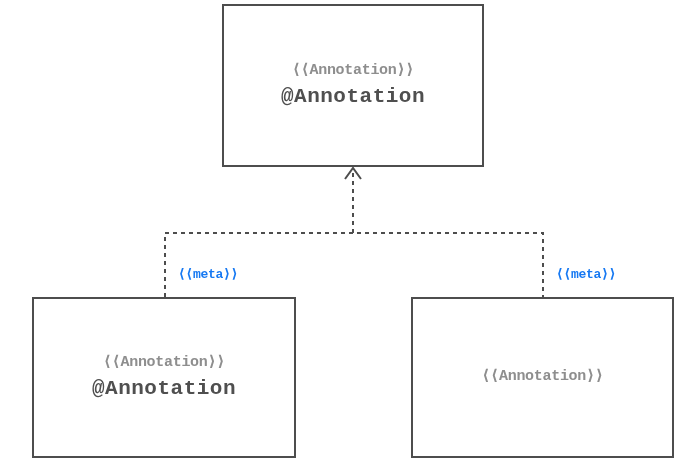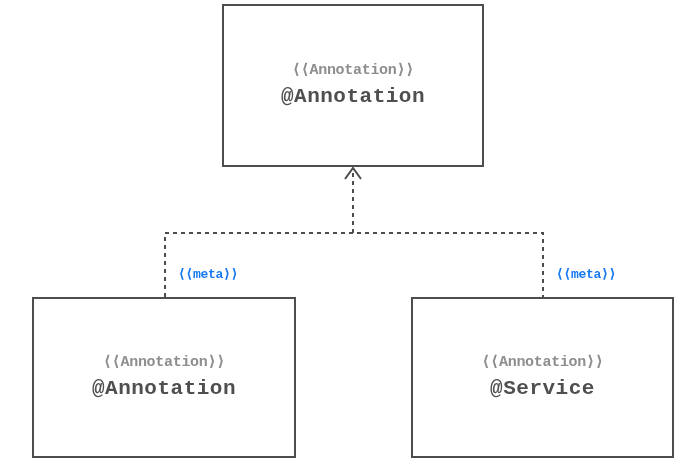--- a/index.html
+++ b/index.html
@@ -90,19 +90,18 @@
     <div class="node-name">@Annotation</div>
   </div>
 
   <div class="uml-node node-controller">
     <div class="stereotype">⟨⟨Annotation⟩⟩</div>
     <div class="node-name">@Annotation</div>
   </div>
 
   <div class="uml-node node-service">
     <div class="stereotype">⟨⟨Annotation⟩⟩</div>
-    <div class="node-name">@Service</div>
   </div>
 
   <div class="meta-label meta-label-left">⟨⟨meta⟩⟩</div>
   <div class="meta-label meta-label-right">⟨⟨meta⟩⟩</div>
 
 </div>
 
 </body></html>

